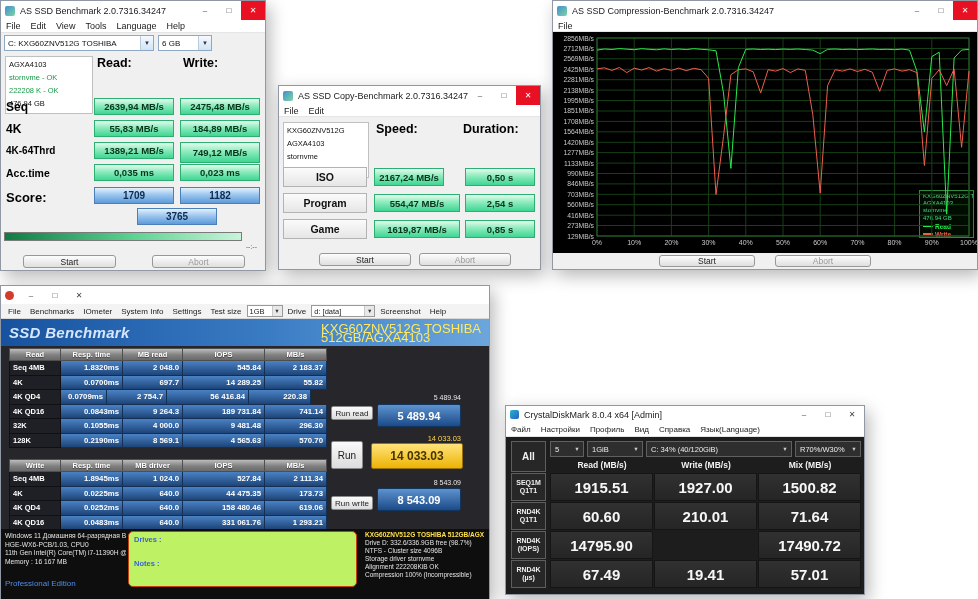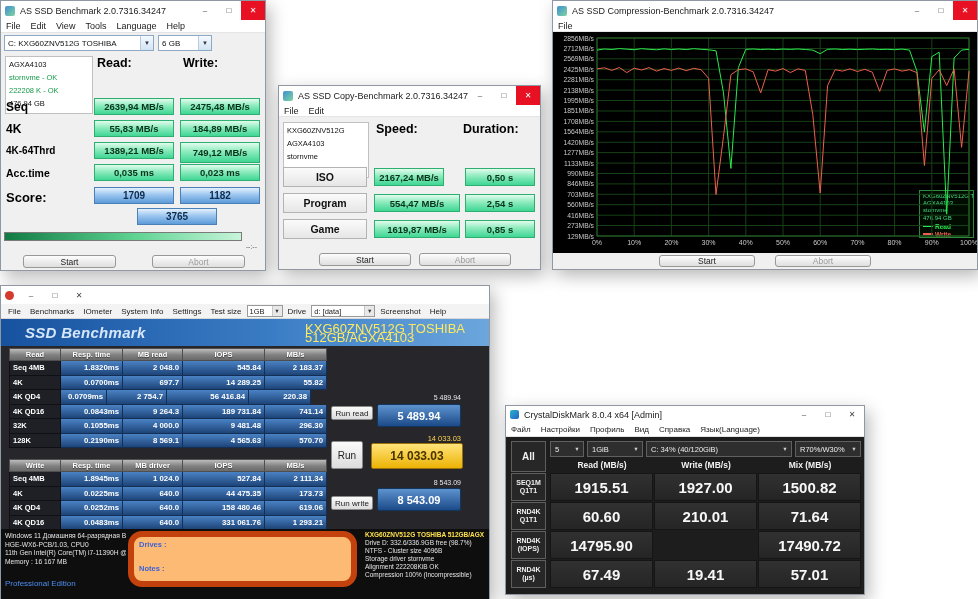--- a/index.html
+++ b/index.html
@@ -33,39 +33,39 @@
   .lgl{font-size:6px;line-height:7.2px;color:#42d97f;white-space:nowrap;overflow:hidden}
   .lge{display:flex;align-items:center;gap:2px;margin-top:1px}
   .lge .sw{width:10px;height:2px;flex:none}
   .lge .lgt{font-size:6.5px;line-height:7px;font-weight:bold}
   
   .amenu{height:15px;background:#f3f3f3;display:flex;align-items:center;font-size:8px;color:#222;gap:1px;padding-left:3px;border-bottom:1px solid #d8d8d8}
   .amenu .mi{padding:0 4px;white-space:nowrap}
   .acombo{height:12px;background:#fff;border:1px solid #9a9a9a;display:inline-flex;align-items:stretch;font-size:7.5px}
   .acombo .ct{flex:1;padding:1px 0 0 2px;white-space:nowrap;overflow:hidden}
   .acombo .ca{width:10px;font-size:5.5px;color:#333;border-left:1px solid #c8c8c8;background:#e8e8e8;display:flex;align-items:center;justify-content:center}
-  .ahdr{height:27px;background:linear-gradient(90deg,#17529f 0%,#3a7cc4 55%,#6ca6dd 100%);display:flex;align-items:center;justify-content:space-between;padding:0 24px}
+  .ahdr{height:27px;background:linear-gradient(90deg,#17529f 0%,#3a7cc4 55%,#6ca6dd 100%);display:flex;align-items:center;justify-content:space-between;padding:0 8px}
   .ahdr .at{font-size:15px;font-weight:bold;font-style:italic;color:#d7e7fb;letter-spacing:.3px}
   .ahdr .adev{text-align:left;color:#ffe95e;font-size:13px;font-weight:normal;line-height:9px}
   .abody{position:absolute;left:0;top:60px;width:488px;height:183px;background:#26262b;overflow:hidden}
   .atable{position:absolute}
   .ahead{display:flex;height:13px}
   .ah{background:linear-gradient(180deg,#bcbcbc,#808080 55%,#6a6a6a);border:1px solid #4f4f4f;border-left:none;color:#fff;font-size:7.5px;font-weight:bold;display:flex;align-items:center;justify-content:center;text-shadow:0 1px 1px rgba(0,0,0,.5)}
   .ahead .ah:first-child{border-left:1px solid #4f4f4f}
   .arow{display:flex;height:14.5px}
   .albl{background:#1f2025;border:1px solid #101014;border-top:none;color:#fff;font-size:7.5px;font-weight:bold;display:flex;align-items:center;padding-left:3px}
   .acell{background:linear-gradient(180deg,#4a82c4,#1d4478);border:1px solid #142f55;border-top:none;border-left:none;color:#fff;font-size:7.8px;font-weight:bold;display:flex;align-items:center;justify-content:flex-end;padding-right:3px}
   .runbtn{position:absolute;display:flex;align-items:center;justify-content:center;background:linear-gradient(180deg,#fafafa,#dcdcdc);border:1px solid #8a8a8a;border-radius:2px;font-size:8px;color:#222}
   .scorebx{position:absolute;display:flex;align-items:center;justify-content:center;font-weight:bold;border-radius:2px}
   .bluebx{background:linear-gradient(180deg,#5d93cf,#1c4a88);border:1px solid #12365e;color:#fff;font-size:11px}
   .goldbx{background:linear-gradient(180deg,#ffe37a,#edb305);border:1px solid #99720a;color:#463300;font-size:12px}
   .slab{position:absolute;font-size:7px;color:#e8e8e8;text-align:right}
   .afoot{position:absolute;left:0;top:243px;width:488px;height:70px;background:#0e0e0e}
   .sys{font-size:6.7px;line-height:8.5px;color:#e4e4e4;white-space:nowrap;overflow:hidden}
-  .notes{position:absolute;left:127px;top:2px;width:229px;height:56px;background:#fdba74;border:6px solid #c2410c;border-radius:14px}
+  .notes{position:absolute;left:127px;top:2px;width:229px;height:56px;background:#bef264;border:1px solid #c2410c;border-radius:5px}
   .nlab{position:absolute;font-size:7.5px;font-weight:bold;color:#3a62d8}
   .rinfo{font-size:6.5px;line-height:8px;color:#e4e4e4;white-space:nowrap;overflow:hidden}
   
   .cdm-body{position:absolute;left:0;top:31px;width:358px;height:157px;background:#1d1d1d}
   .cdm-combo{position:absolute;height:16px;background:#2e2e2e;border:1px solid #606060;display:flex;align-items:center;color:#ececec}
   .cdm-combo .ct{flex:1;font-size:7.5px;padding-left:4px;white-space:nowrap;overflow:hidden}
   .cdm-combo .ca{width:12px;text-align:center;font-size:5.5px;color:#cfcfcf}
   .cdm-all{position:absolute;left:5px;top:4px;width:35px;height:31px;background:#272727;border:1px solid #5e5e5e;color:#f0f0f0;font-size:10px;font-weight:bold;display:flex;align-items:center;justify-content:center}
   .cdm-chead{position:absolute;color:#f2f2f2;font-size:8.5px;font-weight:bold;text-align:center;width:104px}
   .cdm-lbl{position:absolute;left:5px;width:35px;height:28px;background:#272727;border:1px solid #5e5e5e;color:#f0f0f0;display:flex;flex-direction:column;align-items:center;justify-content:center;font-size:7px;font-weight:bold;line-height:8px}

